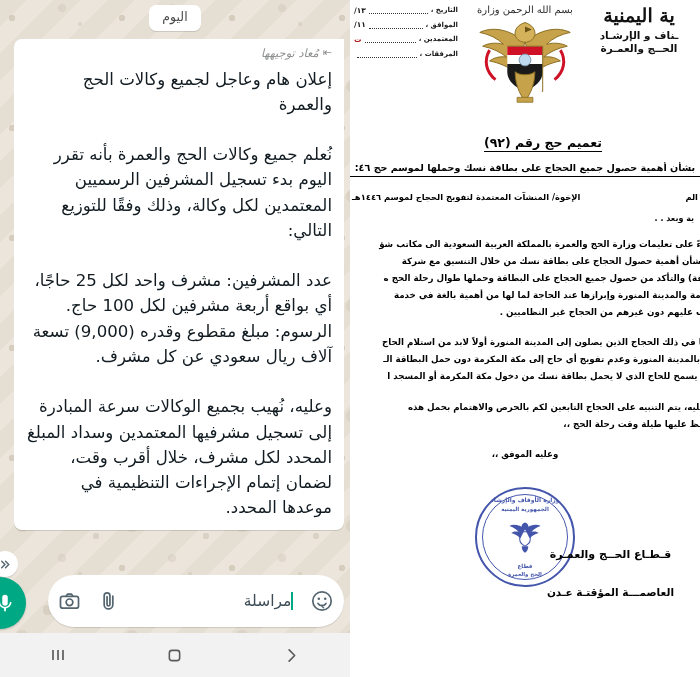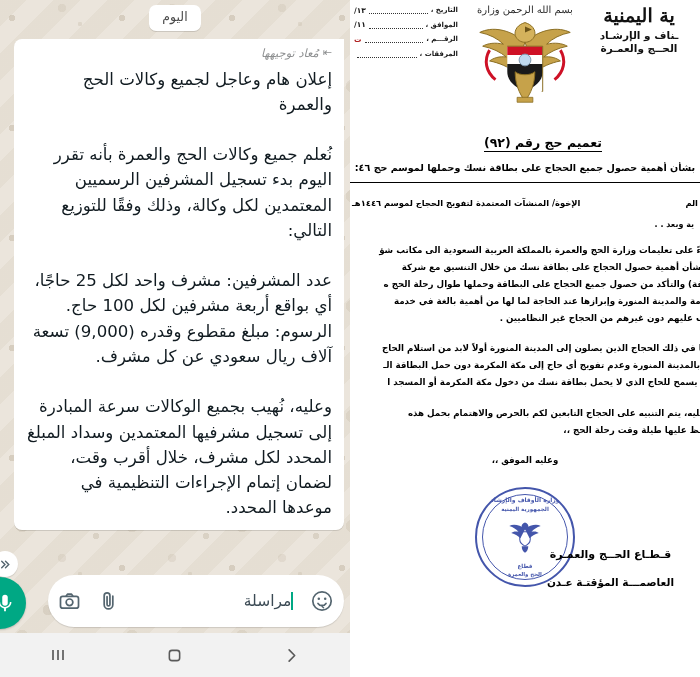--- a/index.html
+++ b/index.html
@@ -130,21 +130,21 @@
   .lethead .l2{font-size:10.5px;font-weight:bold;letter-spacing:.6px;margin-top:3px;}
   .lethead .l3{font-size:10.5px;font-weight:bold;letter-spacing:.6px;margin-top:1px;}
 
   .titlewrap{text-align:center;margin-top:14px;}
   .dtitle{
     display:inline-block;font-size:12.5px;font-weight:bold;color:#000;
     border-bottom:1.3px solid #000;padding-bottom:1px;margin-left:36px;
   }
   .dsubject{
     margin-top:10px;font-size:9.6px;font-weight:bold;color:#000;text-align:center;
-    border-bottom:1.1px solid #000;display:block;padding-bottom:9px;
+    border-bottom:1.1px solid #000;display:block;padding-bottom:3px;
     white-space:nowrap;overflow:hidden;
   }
 
   .addr{margin-top:15px;font-size:8.4px;font-weight:bold;color:#000;
         display:flex;justify-content:space-between;padding:0 2px;white-space:nowrap;}
   .greet{margin-top:12px;font-size:8px;color:#000;font-weight:bold;padding-right:6px;}
 
   .para{
     font-size:8.7px;font-weight:bold;color:#000;line-height:1.95;
     text-align:justify;margin-top:13px;white-space:nowrap;overflow:hidden;
@@ -165,21 +165,21 @@
   .stamp .st-top{position:absolute;top:7px;left:0;right:0;text-align:center;font-size:6px;font-weight:bold;letter-spacing:.2px;}
   .stamp .st-sub{position:absolute;top:17px;left:0;right:0;text-align:center;font-size:5.6px;font-weight:bold;}
   .stamp .st-bot{position:absolute;bottom:16px;left:0;right:0;text-align:center;font-size:5.6px;font-weight:bold;}
   .stamp .st-bot2{position:absolute;bottom:8px;left:0;right:0;text-align:center;font-size:5.4px;font-weight:bold;}
   .stamp svg{position:relative;}
 
   .sigblock{
     position:absolute;top:548px;right:26px;text-align:center;color:#000;
   }
   .sigblock .s1{font-size:11px;font-weight:bold;letter-spacing:1.2px;}
-  .sigblock .s2{font-size:10.5px;font-weight:bold;letter-spacing:1.2px;margin-top:15px;}
+  .sigblock .s2{font-size:10.5px;font-weight:bold;letter-spacing:1.2px;margin-top:25px;}
 </style>
 </head>
 <body>
 
 <div class="screen">
 
   <div class="wa">
     <div class="wa-wall"></div>
 
     <div class="wa-body">
@@ -285,21 +285,21 @@
             <span class="flab">التاريخ ،</span>
             <span class="fdots"></span>
             <span class="fval">١٣/</span>
           </div>
           <div class="frow">
             <span class="flab">الموافق ،</span>
             <span class="fdots"></span>
             <span class="fval">١١/</span>
           </div>
           <div class="frow">
-            <span class="flab">الرقـــم ،</span>
+            <span class="flab">المعتمدين ،</span>
             <span class="fdots"></span>
             <span class="fval red">ت</span>
           </div>
           <div class="frow">
             <span class="flab">المرفقات ،</span>
             <span class="fdots"></span>
             <span class="fval"></span>
           </div>
         </div>
 

